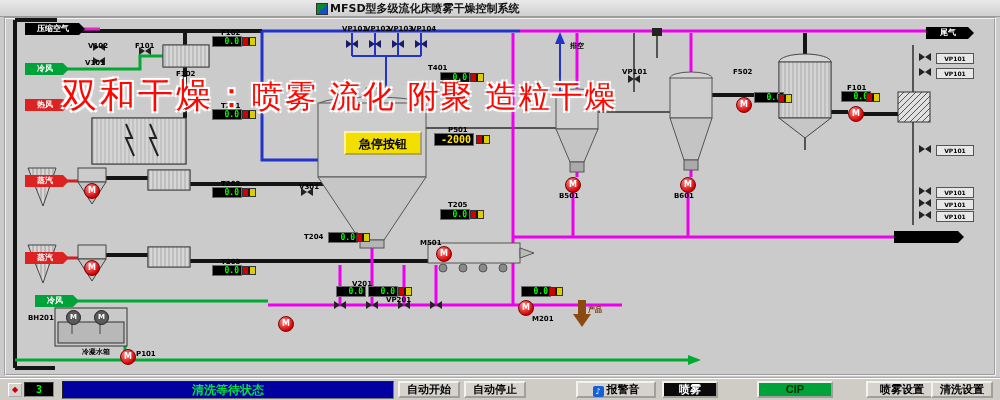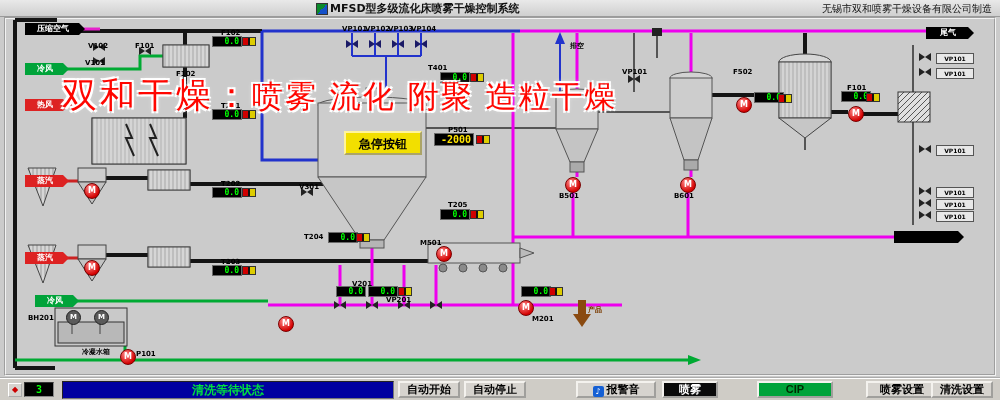--- a/index.html
+++ b/index.html
@@ -60,21 +60,20 @@
        font:bold 8px/11px "DejaVu Sans",sans-serif;margin-right:3px;vertical-align:-1px;}
 </style>
 </head>
 <body>
 
 <div id="stage">
 
   <div class="titlebar">
     <span class="appicon"></span>
     <span class="title">MFSD型多级流化床喷雾干燥控制系统</span>
-    <span class="mfr">无锡市双和喷雾干燥设备有限公司制造</span>
   </div>
 
   <div class="frame"></div>
 
   <svg class="diag" viewBox="0 0 1000 400">
     <defs>
       <pattern id="vs" width="4" height="4" patternUnits="userSpaceOnUse">
         <rect width="4" height="4" fill="#d6d6d6"></rect>
           <line x1="1" y1="0" x2="1" y2="4" stroke="#9a9a9a"></line>
       </pattern>

